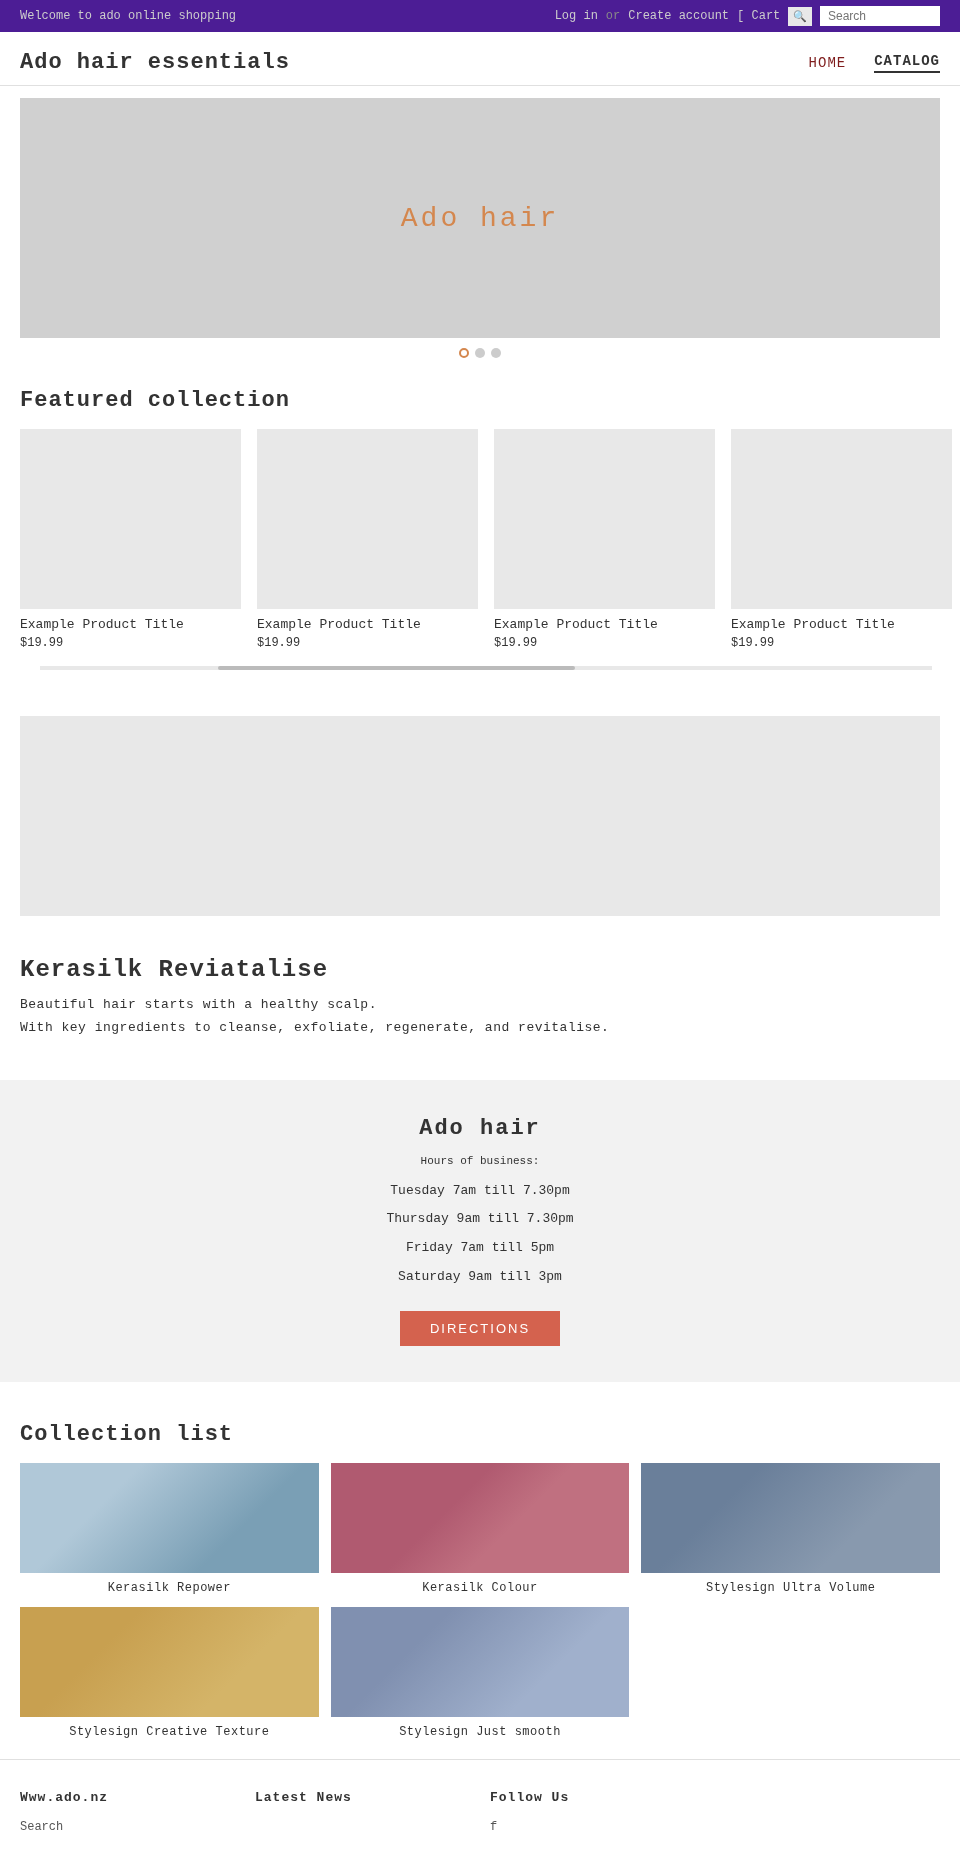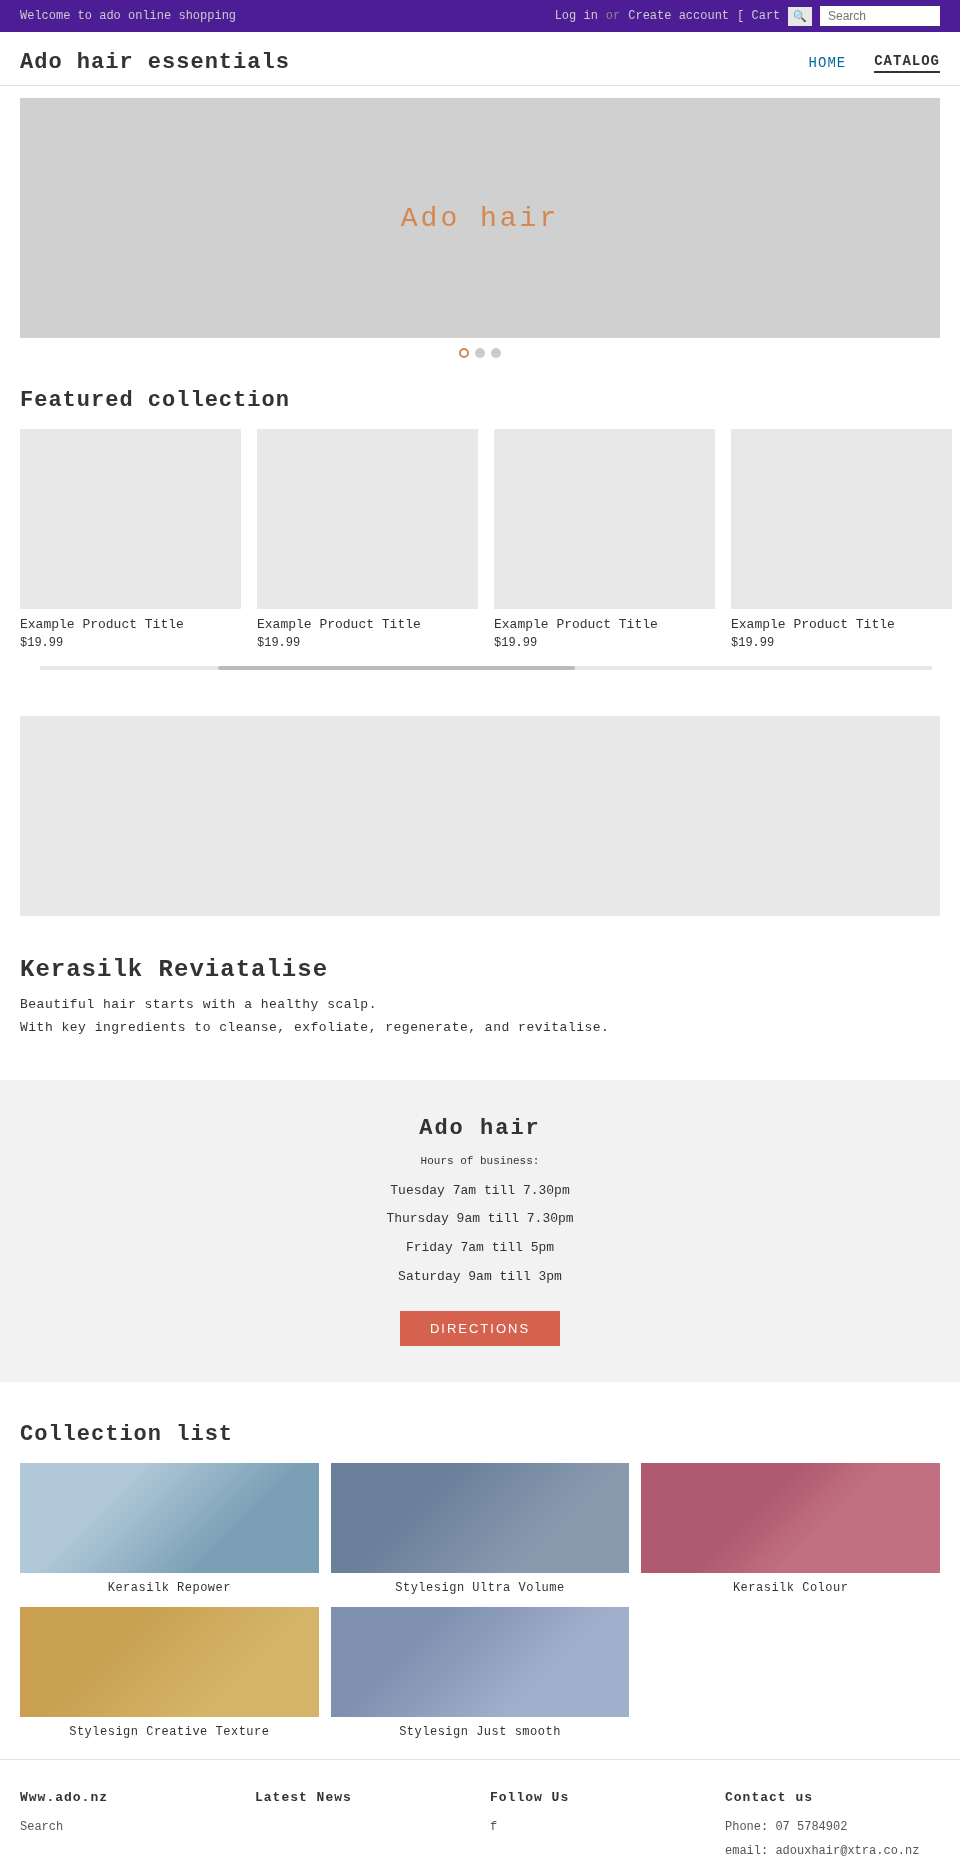--- a/index.html
+++ b/index.html
@@ -48,21 +48,21 @@
       font-weight: bold;
       letter-spacing: 1px;
     }
     .main-nav {
       display: flex;
       gap: 28px;
       align-items: center;
     }
     .main-nav a {
       text-decoration: none;
-      color: #0369a1;
+      color: #7f1d1d;
       font-size: 14px;
       letter-spacing: 1px;
     }
     .main-nav a.active {
       color: #333;
       font-weight: bold;
       border-bottom: 2px solid #333;
       padding-bottom: 2px;
     }
 
@@ -366,26 +366,26 @@
 </section>
 
 <section class="collection-section">
   <h2>Collection list</h2>
   <div class="collection-grid">
     <div class="collection-item">
       <div class="collection-img bottles-1"></div>
       <span class="collection-label">Kerasilk Repower</span>
     </div>
     <div class="collection-item">
+      <div class="collection-img bottles-3"></div>
+      <span class="collection-label">Kerasilk Colour</span>
+    </div>
+    <div class="collection-item">
       <div class="collection-img bottles-2"></div>
       <span class="collection-label">Stylesign Ultra Volume</span>
-    </div>
-    <div class="collection-item">
-      <div class="collection-img bottles-3"></div>
-      <span class="collection-label">Kerasilk Colour</span>
     </div>
     <div class="collection-item">
       <div class="collection-img bottles-4"></div>
       <span class="collection-label">Stylesign Creative Texture</span>
     </div>
     <div class="collection-item">
       <div class="collection-img bottles-5"></div>
       <span class="collection-label">Stylesign Just smooth</span>
     </div>
   </div>
@@ -397,19 +397,14 @@
       <h4>Www.ado.nz</h4>
       <a href="#">Search</a>
     </div>
     <div class="footer-col">
       <h4>Latest News</h4>
     </div>
     <div class="footer-col">
       <h4>Follow Us</h4>
       <a href="#" class="footer-social">f</a>
     </div>
-    <div class="footer-col">
-      <h4>Contact us</h4>
-      <p>Phone:  07 5784902</p>
-      <p>email:  adouxhair@xtra.co.nz</p>
-    </div>
   </div>
 </footer>
 
 </body></html>

